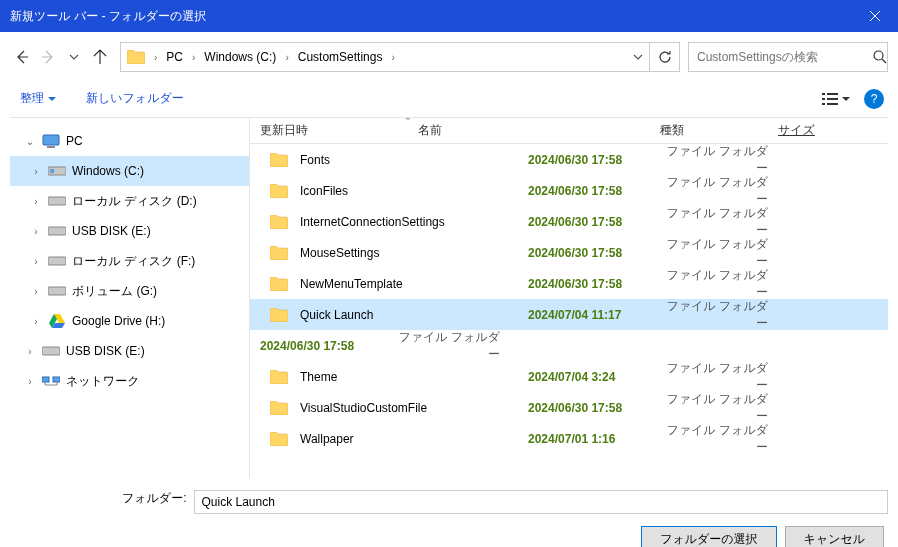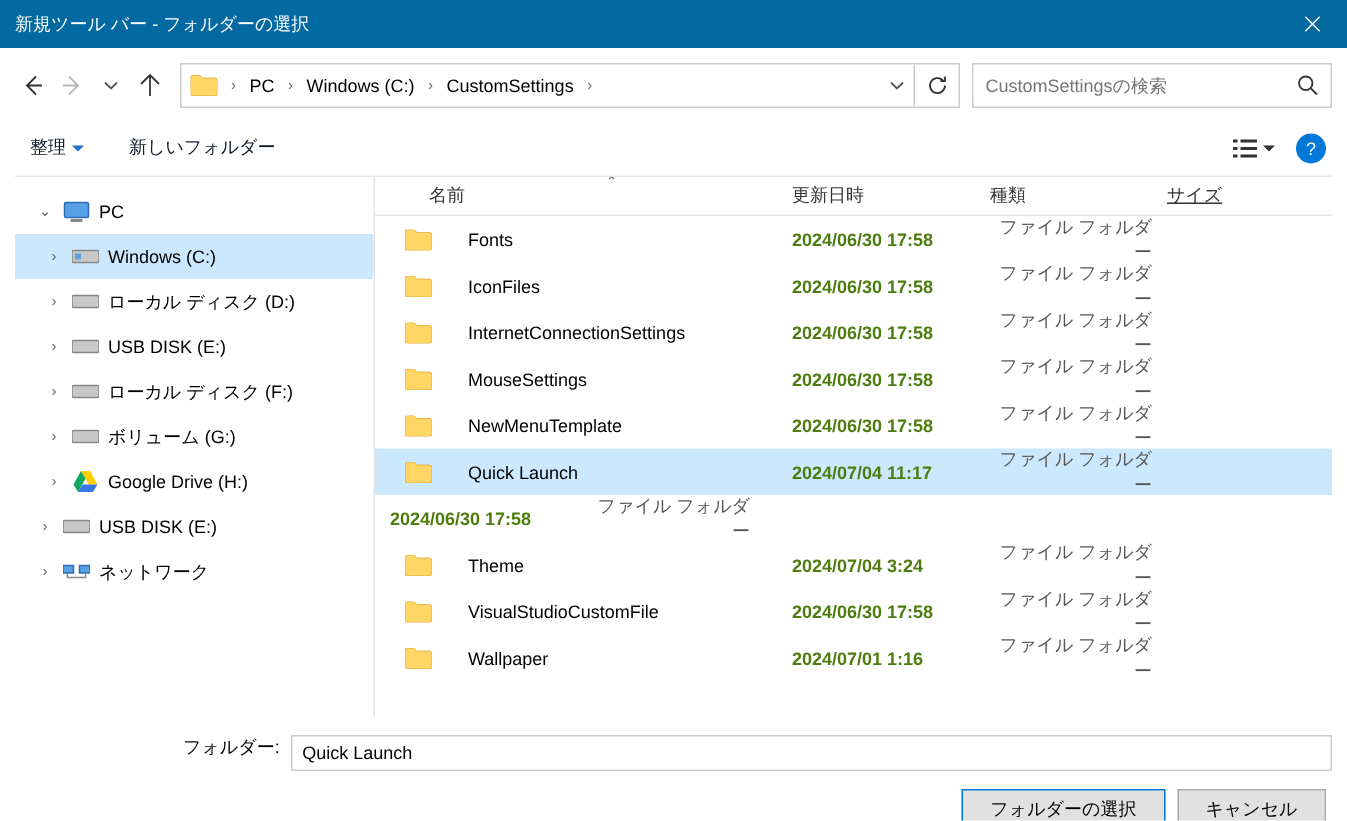--- a/index.html
+++ b/index.html
@@ -1,37 +1,37 @@
 <!DOCTYPE html>
 <html><head>
 <meta charset="utf-8">
 <style>
 * { box-sizing: border-box; margin: 0; padding: 0; font-family: "Yu Gothic UI", "Segoe UI", Meiryo, sans-serif; font-size: 12px; }
 body { background: #fff; width: 898px; height: 547px; overflow: hidden; }
 
-.titlebar { background: #0369a1; color: #fff; height: 32px; display: flex; align-items: center; justify-content: space-between; padding-left: 10px; }
+.titlebar { background: #1d4ed8; color: #fff; height: 32px; display: flex; align-items: center; justify-content: space-between; padding-left: 10px; }
 .titlebar .title { font-size: 12px; }
 .titlebar .close { width: 46px; height: 32px; display: flex; align-items: center; justify-content: center; cursor: pointer; }
 
 .navbar { height: 38px; margin: 6px 10px 0 10px; display: flex; align-items: center; gap: 2px; }
 .navbtn { width: 24px; height: 24px; display: flex; align-items: center; justify-content: center; color: #555; cursor: pointer; border-radius: 2px; }
 .navbtn.disabled { color: #b8b8b8; cursor: default; }
 
 .addrbar { flex: 1; height: 30px; border: 1px solid #ccc; display: flex; align-items: center; margin: 0 6px; }
 .addrbar .seg { display: flex; align-items: center; height: 100%; padding: 0 6px; cursor: pointer; }
 .addrbar .chev { color: #666; font-size: 10px; padding: 0 3px; }
 .addrbar .refresh { width: 30px; height: 28px; display: flex; align-items: center; justify-content: center; border-left: 1px solid #ccc; cursor: pointer; }
 
-.searchbar { width: 240px; height: 30px; border: 1px solid #ccc; display: flex; align-items: center; gap: 12px; }
+.searchbar { width: 200px; height: 30px; border: 1px solid #ccc; display: flex; align-items: center; gap: 12px; }
 .searchbar input { flex: 1; border: none; outline: none; padding: 0 8px; font-size: 12px; color: #777; }
 .searchbar .sicon { width: 30px; display: flex; align-items: center; justify-content: center; color: #555; }
 
 .toolbar { height: 38px; border-bottom: 1px solid #e5e5e5; margin: 4px 10px 0 10px; display: flex; align-items: center; justify-content: space-between; }
 .toolbar .left { display: flex; gap: 30px; padding-left: 10px; }
-.toolbar .tbtn { color: #0f172a; cursor: pointer; display: flex; align-items: center; gap: 4px; }
+.toolbar .tbtn { color: #1d4ed8; cursor: pointer; display: flex; align-items: center; gap: 4px; }
 .toolbar .right { display: flex; align-items: center; gap: 8px; padding-right: 4px; }
 .toolbar .viewbtn { display: flex; align-items: center; gap: 4px; padding: 4px 6px; cursor: pointer; }
 .toolbar .help { width: 20px; height: 20px; border-radius: 50%; background: #0078d7; color: #fff; display: flex; align-items: center; justify-content: center; font-size: 11px; cursor: pointer; }
 
 .main { display: flex; height: 360px; margin: 0 10px; }
 
 .tree { width: 240px; border-right: 1px solid #e5e5e5; padding-top: 8px; overflow: hidden; }
 .tree-item { display: flex; align-items: center; height: 30px; padding-left: 14px; cursor: pointer; gap: 6px; }
 .tree-item.child { padding-left: 20px; }
 .tree-item.selected { background: #cce8ff; }
@@ -44,21 +44,21 @@
 .colheader .col { padding-left: 10px; border-right: 1px solid transparent; }
 .colheader .col.name { flex: 0 0 268px; padding-left: 36px; }
 .colheader .col.date { flex: 0 0 132px; }
 .colheader .col.type { flex: 0 0 118px; }
 .colheader .col.size { flex: 0 0 60px; text-decoration: underline; }
 .colheader .sortmark { position: absolute; left: 154px; top: -2px; color: #666; font-size: 9px; }
 
 .filelist { flex: 1; overflow-y: auto; }
 .row { display: flex; align-items: center; height: 31px; cursor: pointer; }
 .row.selected { background: #cce8ff; }
-.row .rname { flex: 0 0 268px; display: flex; align-items: center; gap: 24px; padding-left: 20px; }
+.row .rname { flex: 0 0 268px; display: flex; align-items: center; gap: 12px; padding-left: 20px; }
 .row .rdate { flex: 0 0 132px; color: #4d7c0f; padding-left: 10px; font-weight: bold; }
 .row .rtype { flex: 0 0 118px; color: #555; padding-left: 10px; text-align: right; }
 .row .rsize { flex: 0 0 60px; color: #555; }
 
 .folder-icon { width: 18px; height: 14px; display: inline-block; }
 
 .footer { margin: 12px 10px 0 10px; }
 .folder-row { display: flex; align-items: flex-start; gap: 8px; margin-bottom: 12px; padding-left: 112px; }
 .folder-row input { flex: 1; height: 24px; border: 1px solid #ccc; padding: 0 6px; outline: none; }
 .btn-row { display: flex; justify-content: flex-end; gap: 8px; padding-right: 4px; }
@@ -264,22 +264,22 @@
             <path d="M3 8 V11 H15 V8" stroke="#888" fill="none"></path>
           </svg>
         </span>
       <span class="label">ネットワーク</span>
     </div>
   </div>
 
   <div class="filepane">
     <div class="colheader">
       <span class="sortmark">⌃</span>
+      <div class="col date"><span>更新日時</span></div>
       <div class="col name"><span>名前</span></div>
-      <div class="col date"><span>更新日時</span></div>
       <div class="col type"><span>種類</span></div>
       <div class="col size"><span>サイズ</span></div>
     </div>
     <div class="filelist" id="filelist">
         <div class="row">
           <div class="rname">
             <span class="folder-icon">
               <svg width="18" height="14" viewBox="0 0 18 14">
                 <path d="M0 2 Q0 0 2 0 H6 L8 2 H16 Q18 2 18 4 V12 Q18 14 16 14 H2 Q0 14 0 12 Z" fill="#ffd666" stroke="#e0a030" stroke-width="0.5"></path>
               </svg>

